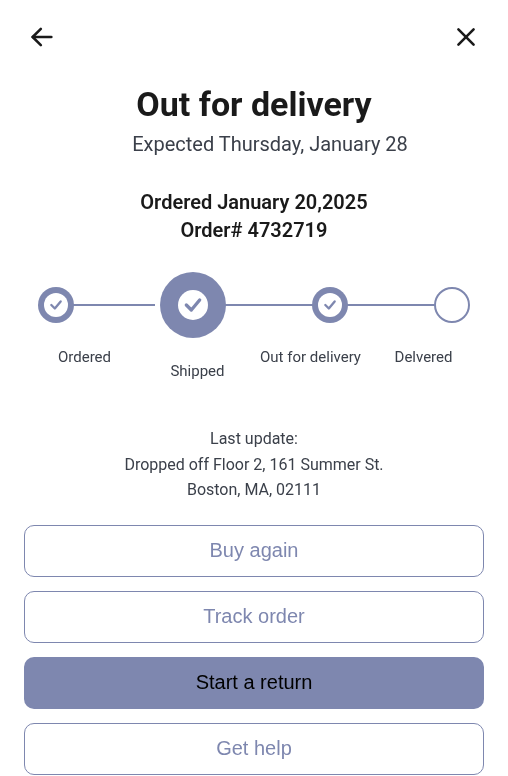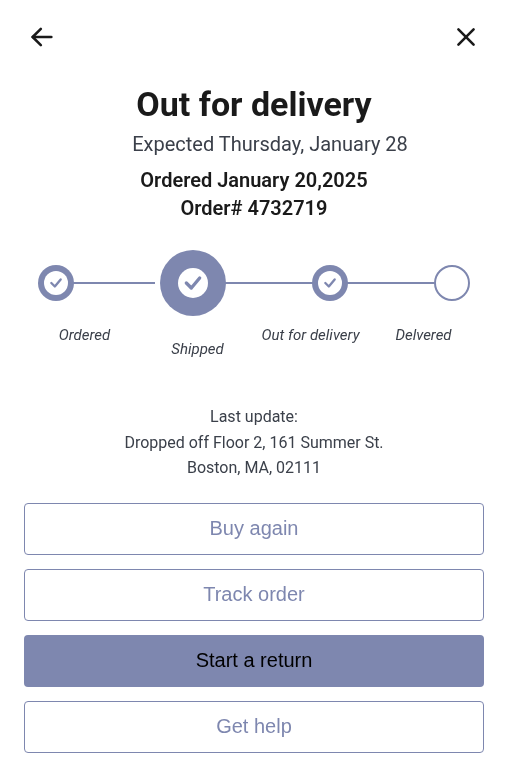--- a/index.html
+++ b/index.html
@@ -41,37 +41,36 @@
       color: #1a1a1a;
     }
     .subtitle {
       font-size: 20px;
       color: #3b404a;
       margin-top: 8px;
       padding-left: 32px;
     }
     .order-meta {
       text-align: center;
-      margin-top: 12px;
+      margin-top: 34px;
     }
     .order-date {
       font-size: 20px;
       font-weight: 600;
       color: #1a1a1a;
     }
     .order-id {
       font-size: 20px;
       font-weight: 600;
       color: #1a1a1a;
       margin-top: 4px;
     }
     .progress-section {
       margin-top: 30px;
       padding: 0 28px;
-      font-style: italic;
     }
     .progress-bar {
       position: relative;
       display: flex;
       justify-content: space-between;
       align-items: center;
       margin: 0 10px;
     }
     .progress-line {
       position: absolute;
@@ -154,21 +153,21 @@
     .actions {
       margin-top: 22px;
       padding: 0 24px;
       display: flex;
       flex-direction: column;
       gap: 14px;
     }
     .action-btn {
       width: 100%;
       height: 52px;
-      border-radius: 4px;
+      border-radius: 10px;
       font-size: 20px;
       font-weight: 500;
       cursor: pointer;
       display: flex;
       align-items: center;
       justify-content: center;
     }
     .btn-outline {
       border: 1.5px solid #7e87af;
       background: #ffffff;

